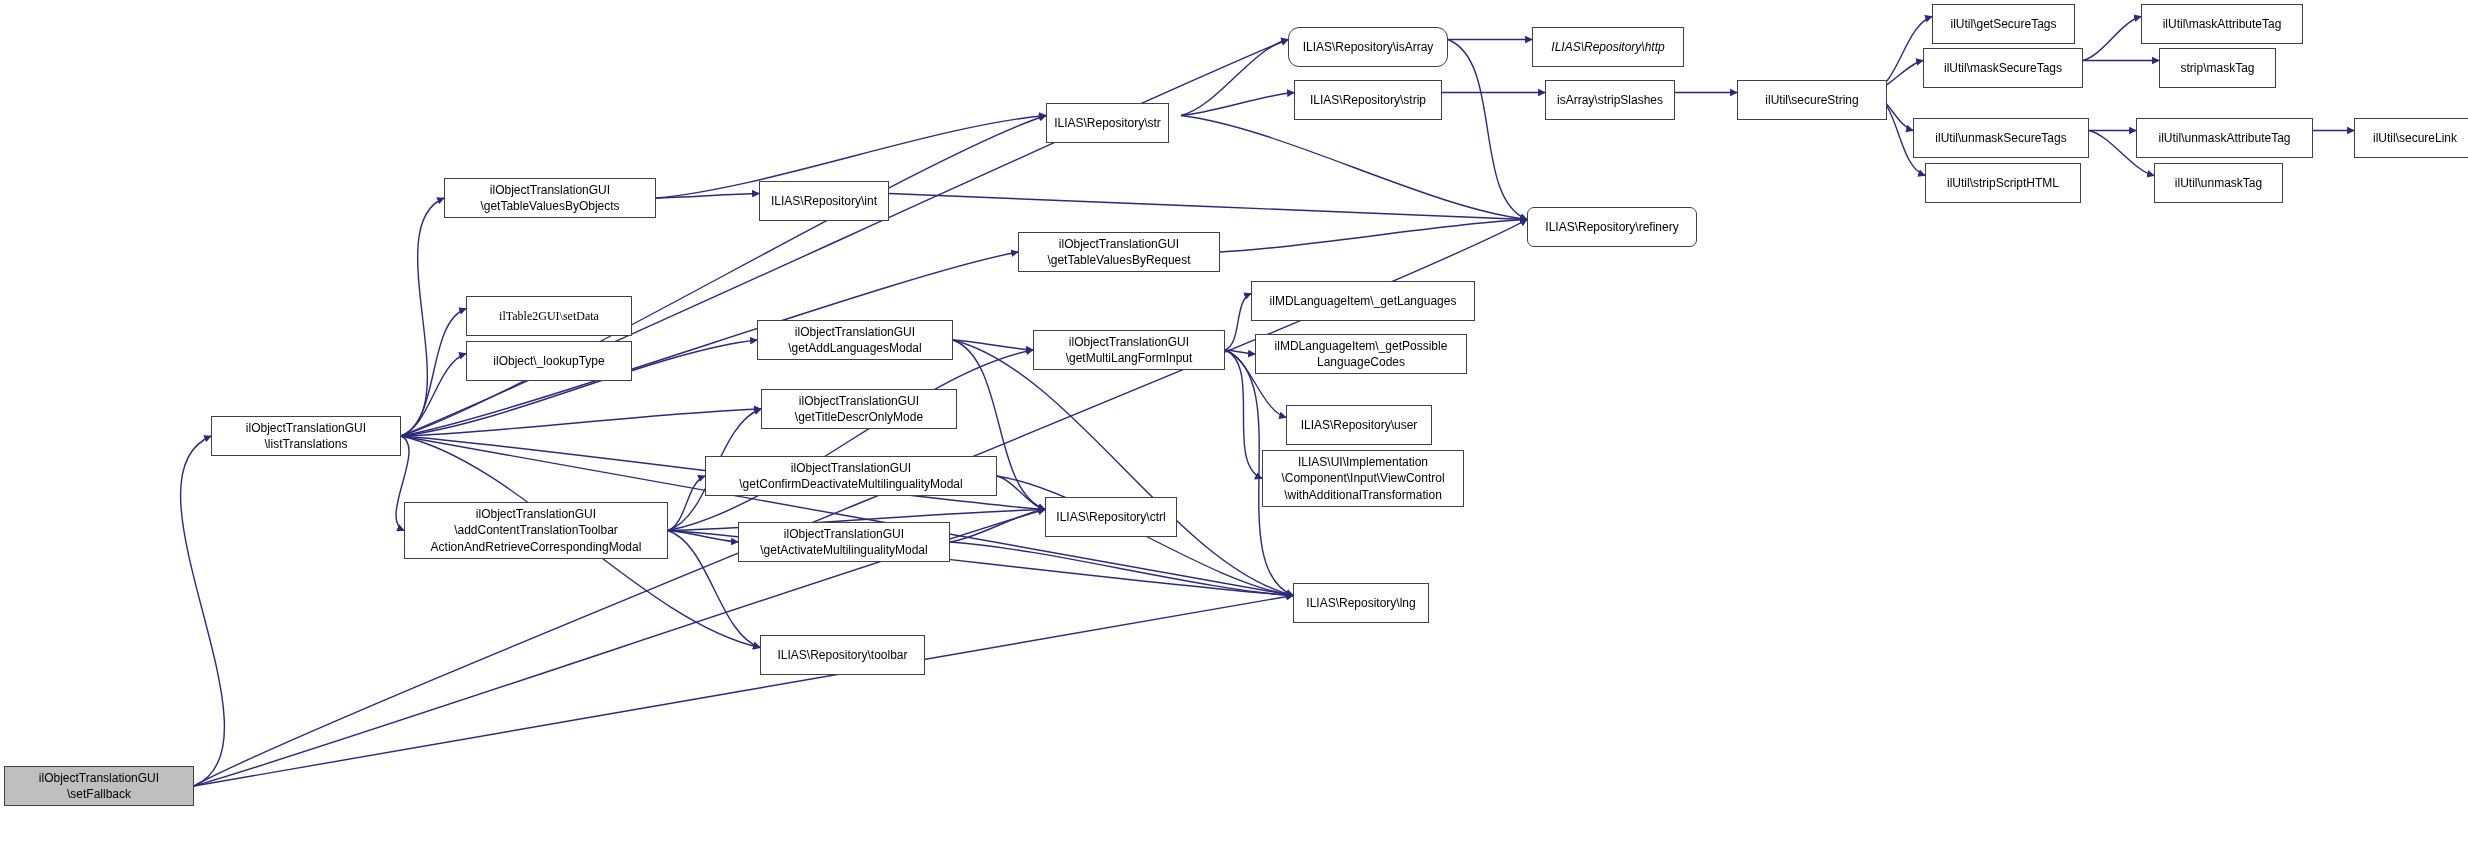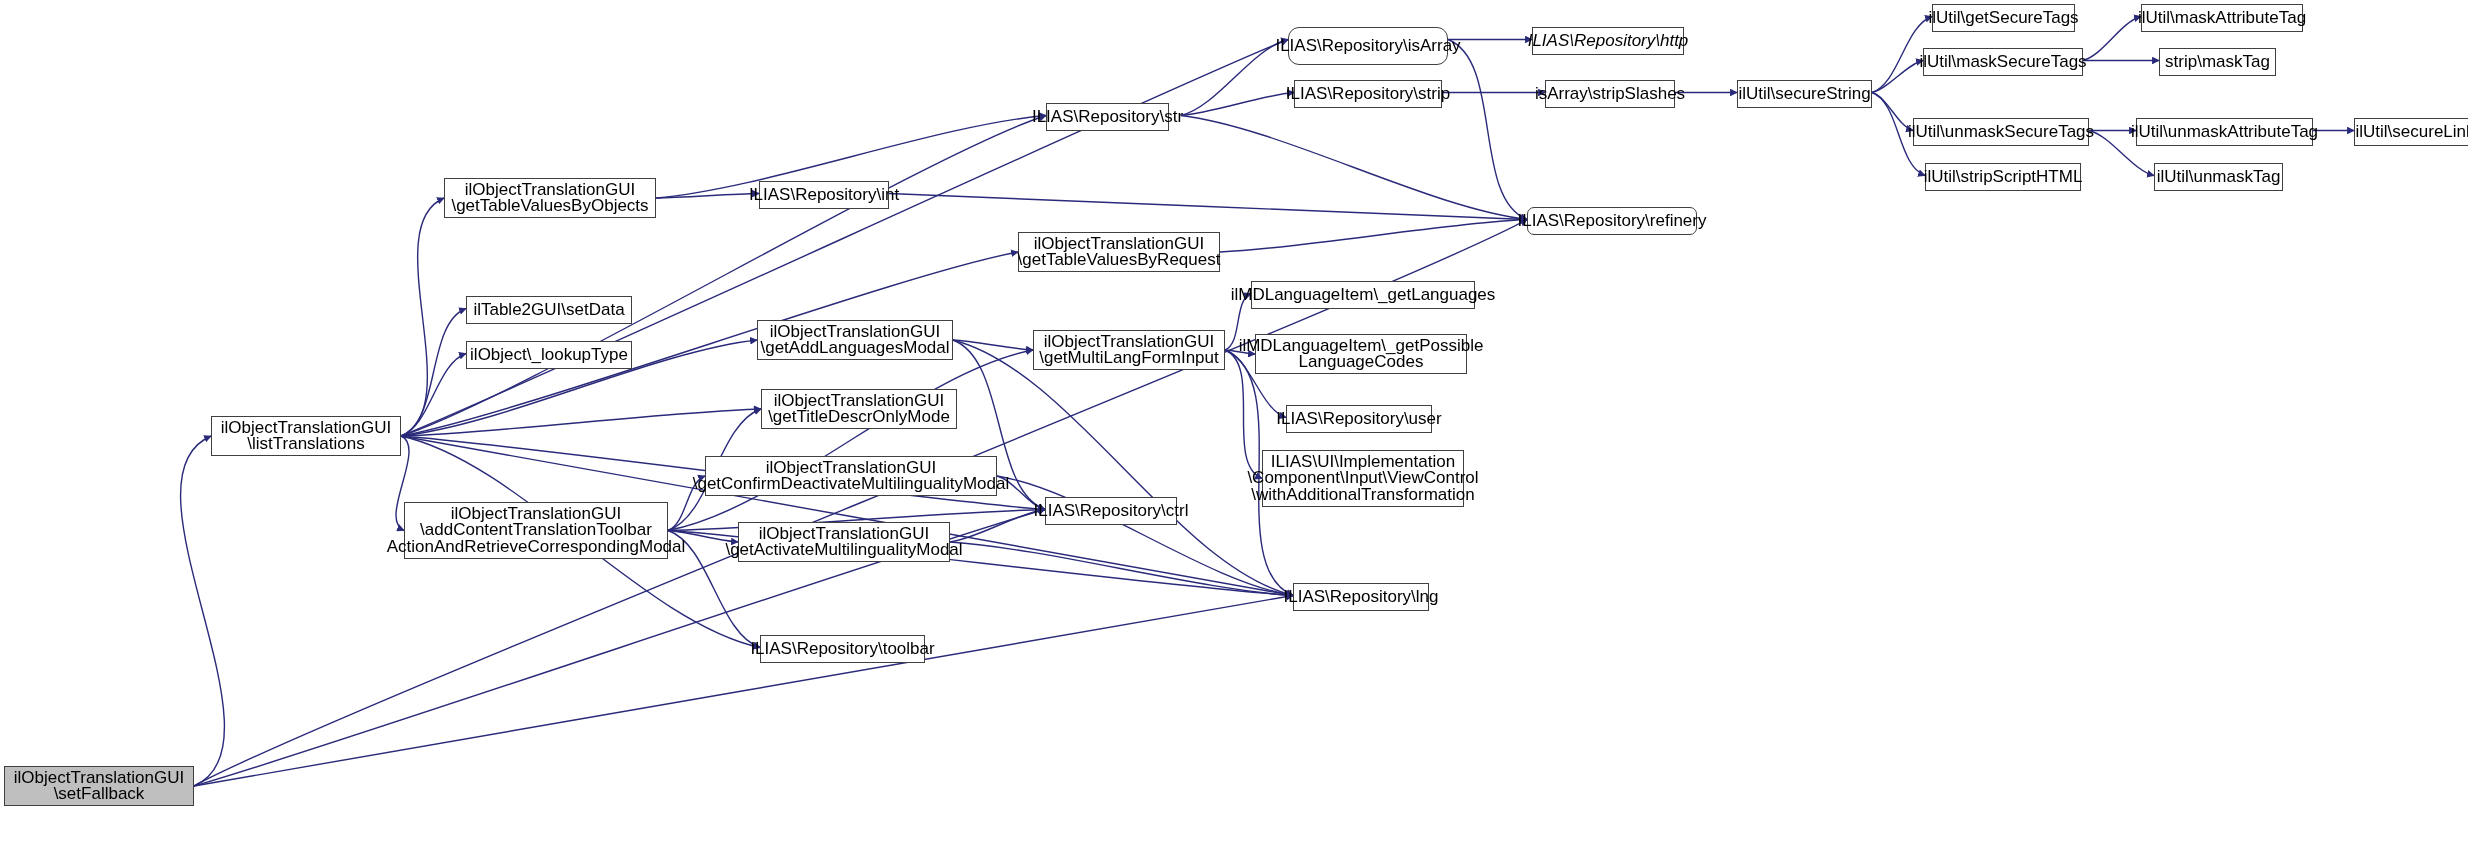--- a/index.html
+++ b/index.html
@@ -18,28 +18,28 @@
     width:2468px;
     height:859px;
     pointer-events:none;
   }
   .node{
     position:absolute;
     box-sizing:border-box;
     border:1px solid #404040;
     background:#ffffff;
     color:#000000;
-    font-size:17px;
+    font-size:12px;
     line-height:16.5px;
     display:flex;
     align-items:center;
     justify-content:center;
     text-align:center;
     white-space:pre-line;
-    padding:13px 4px;
+    padding:19px 4px;
     z-index:5;
   }
   .node.root{
     background:#bfbfbf;
     border:1px solid #404040;
   }
 </style>
 </head>
 <body>
 
@@ -108,21 +108,21 @@
         <path d="M 668 530.5 C 709.6748749248273 544.54, 718.3251250751727 633.46, 760 647.5" fill="none" stroke="#2a2a7a" stroke-width="1.4" marker-end="url(#arrow)"></path>
       </g>
   </svg>
   <div id="node-layer">
       <div class="node root" style="left: 4px; top: 766px; width: 190px; height: 40px;">ilObjectTranslationGUI
 \setFallback</div>
       <div class="node" style="left: 211px; top: 416px; width: 190px; height: 40px;">ilObjectTranslationGUI
 \listTranslations</div>
       <div class="node" style="left: 444px; top: 178px; width: 212px; height: 40px;">ilObjectTranslationGUI
 \getTableValuesByObjects</div>
-      <div class="node" style="left: 466px; top: 296px; width: 166px; height: 25px;">ilTable2GUI\setData</div>
+      <div class="node" style="left: 466px; top: 296px; width: 166px; height: 25px; font-family: Liberation Serif, serif;">ilTable2GUI\setData</div>
       <div class="node" style="left: 466px; top: 341px; width: 166px; height: 25px;">ilObject\_lookupType</div>
       <div class="node" style="left: 404px; top: 502px; width: 264px; height: 57px;">ilObjectTranslationGUI
 \addContentTranslationToolbar
 ActionAndRetrieveCorrespondingModal</div>
       <div class="node" style="left: 759px; top: 181px; width: 130px; height: 25px;">ILIAS\Repository\int</div>
       <div class="node" style="left: 1018px; top: 232px; width: 202px; height: 40px;">ilObjectTranslationGUI
 \getTableValuesByRequest</div>
       <div class="node" style="left: 757px; top: 320px; width: 196px; height: 40px;">ilObjectTranslationGUI
 \getAddLanguagesModal</div>
       <div class="node" style="left: 761px; top: 389px; width: 196px; height: 40px;">ilObjectTranslationGUI
@@ -142,21 +142,21 @@
       <div class="node" style="left: 1262px; top: 450px; width: 202px; height: 57px;">ILIAS\UI\Implementation
 \Component\Input\ViewControl
 \withAdditionalTransformation</div>
       <div class="node" style="left: 1293px; top: 583px; width: 136px; height: 25px;">ILIAS\Repository\lng</div>
       <div class="node" style="left: 1046px; top: 103px; width: 123px; height: 25px;">ILIAS\Repository\str</div>
       <div class="node" style="left: 1288px; top: 27px; width: 160px; height: 38px; border-radius: 11px;">ILIAS\Repository\isArray</div>
       <div class="node" style="left: 1294px; top: 80px; width: 148px; height: 25px;">ILIAS\Repository\strip</div>
       <div class="node" style="left: 1532px; top: 27px; width: 152px; height: 25px; font-style: italic;">ILIAS\Repository\http</div>
       <div class="node" style="left: 1545px; top: 80px; width: 130px; height: 25px;">isArray\stripSlashes</div>
       <div class="node" style="left: 1527px; top: 207px; width: 170px; height: 25px; border-radius: 7px;">ILIAS\Repository\refinery</div>
-      <div class="node" style="left: 1737px; top: 80px; width: 135px; height: 25px;">ilUtil\secureString</div>
+      <div class="node" style="left: 1737px; top: 80px; width: 150px; height: 25px;">ilUtil\secureString</div>
       <div class="node" style="left: 1932px; top: 4px; width: 143px; height: 25px;">ilUtil\getSecureTags</div>
       <div class="node" style="left: 1923px; top: 48px; width: 160px; height: 25px;">ilUtil\maskSecureTags</div>
       <div class="node" style="left: 1913px; top: 118px; width: 176px; height: 25px;">ilUtil\unmaskSecureTags</div>
       <div class="node" style="left: 1925px; top: 163px; width: 156px; height: 25px;">ilUtil\stripScriptHTML</div>
       <div class="node" style="left: 2141px; top: 4px; width: 162px; height: 25px;">ilUtil\maskAttributeTag</div>
       <div class="node" style="left: 2159px; top: 48px; width: 117px; height: 25px;">strip\maskTag</div>
       <div class="node" style="left: 2136px; top: 118px; width: 177px; height: 25px;">ilUtil\unmaskAttributeTag</div>
       <div class="node" style="left: 2154px; top: 163px; width: 129px; height: 25px;">ilUtil\unmaskTag</div>
       <div class="node" style="left: 2354px; top: 118px; width: 122px; height: 25px;">ilUtil\secureLink</div>
     </div>

